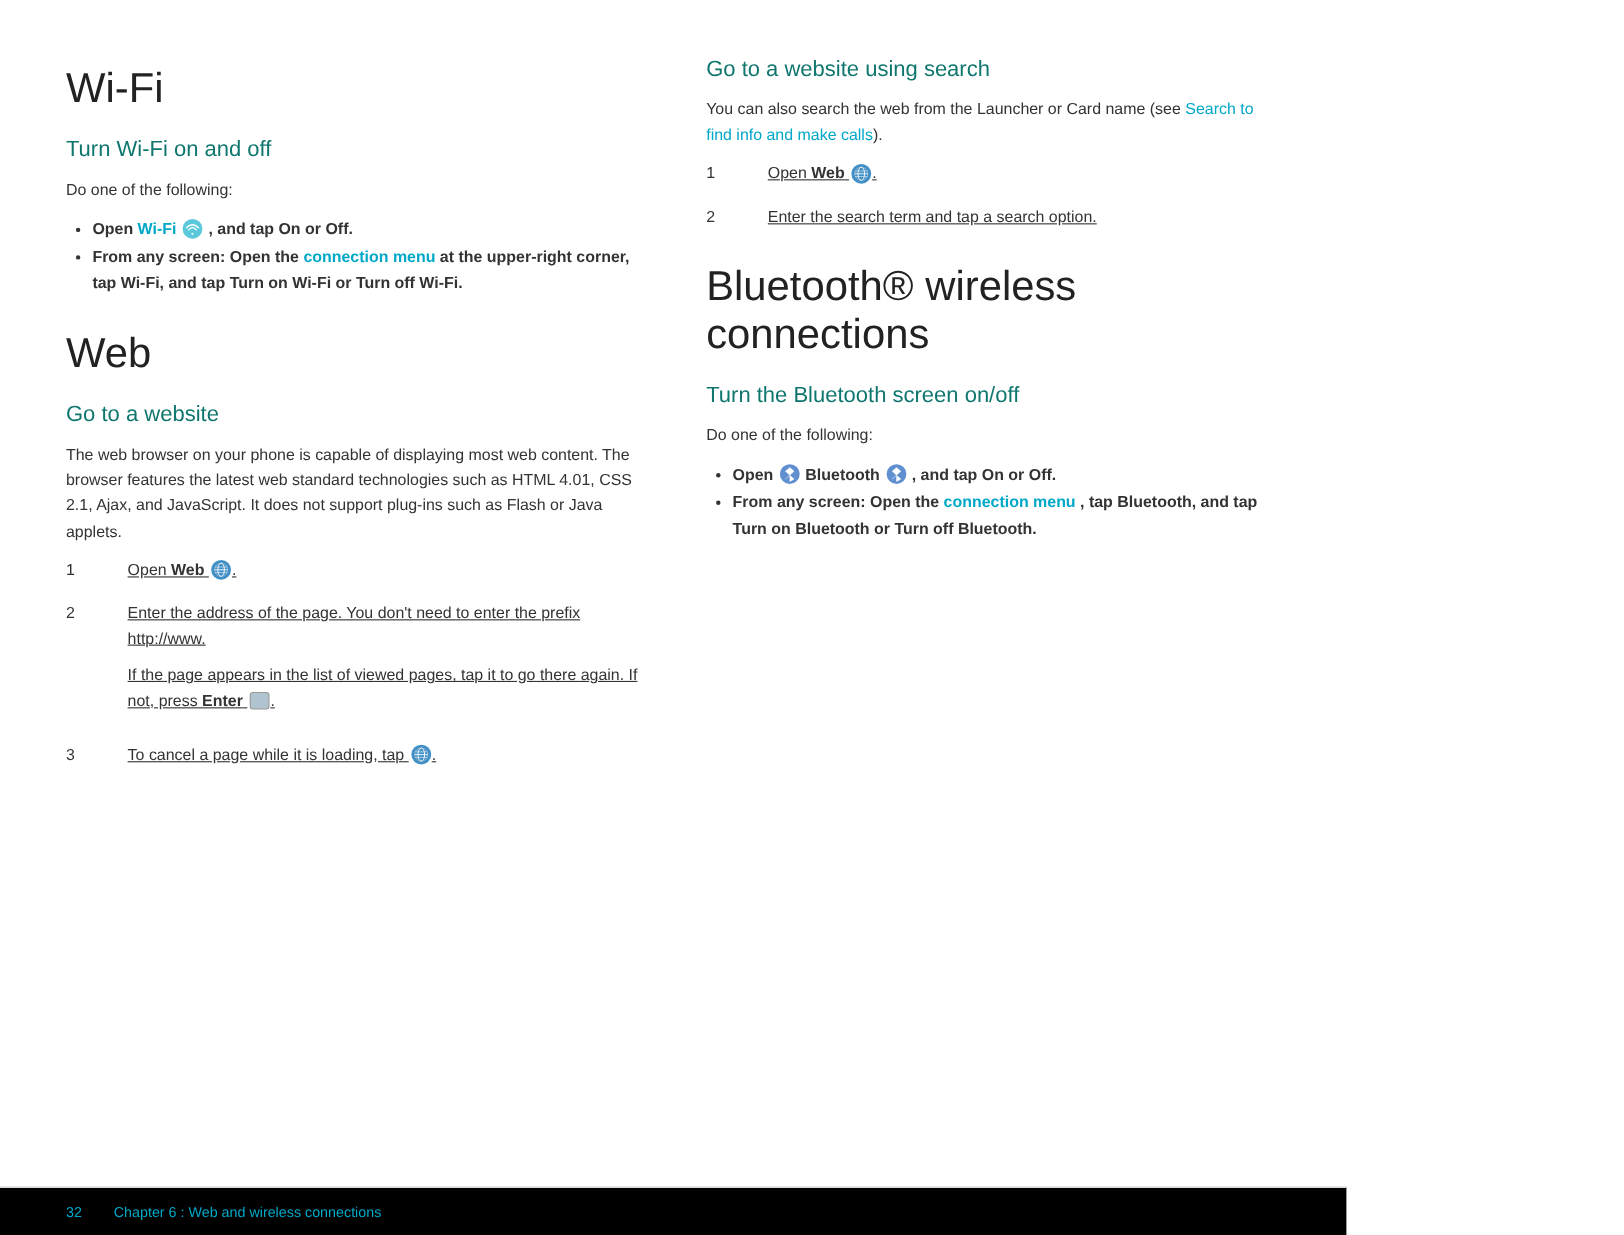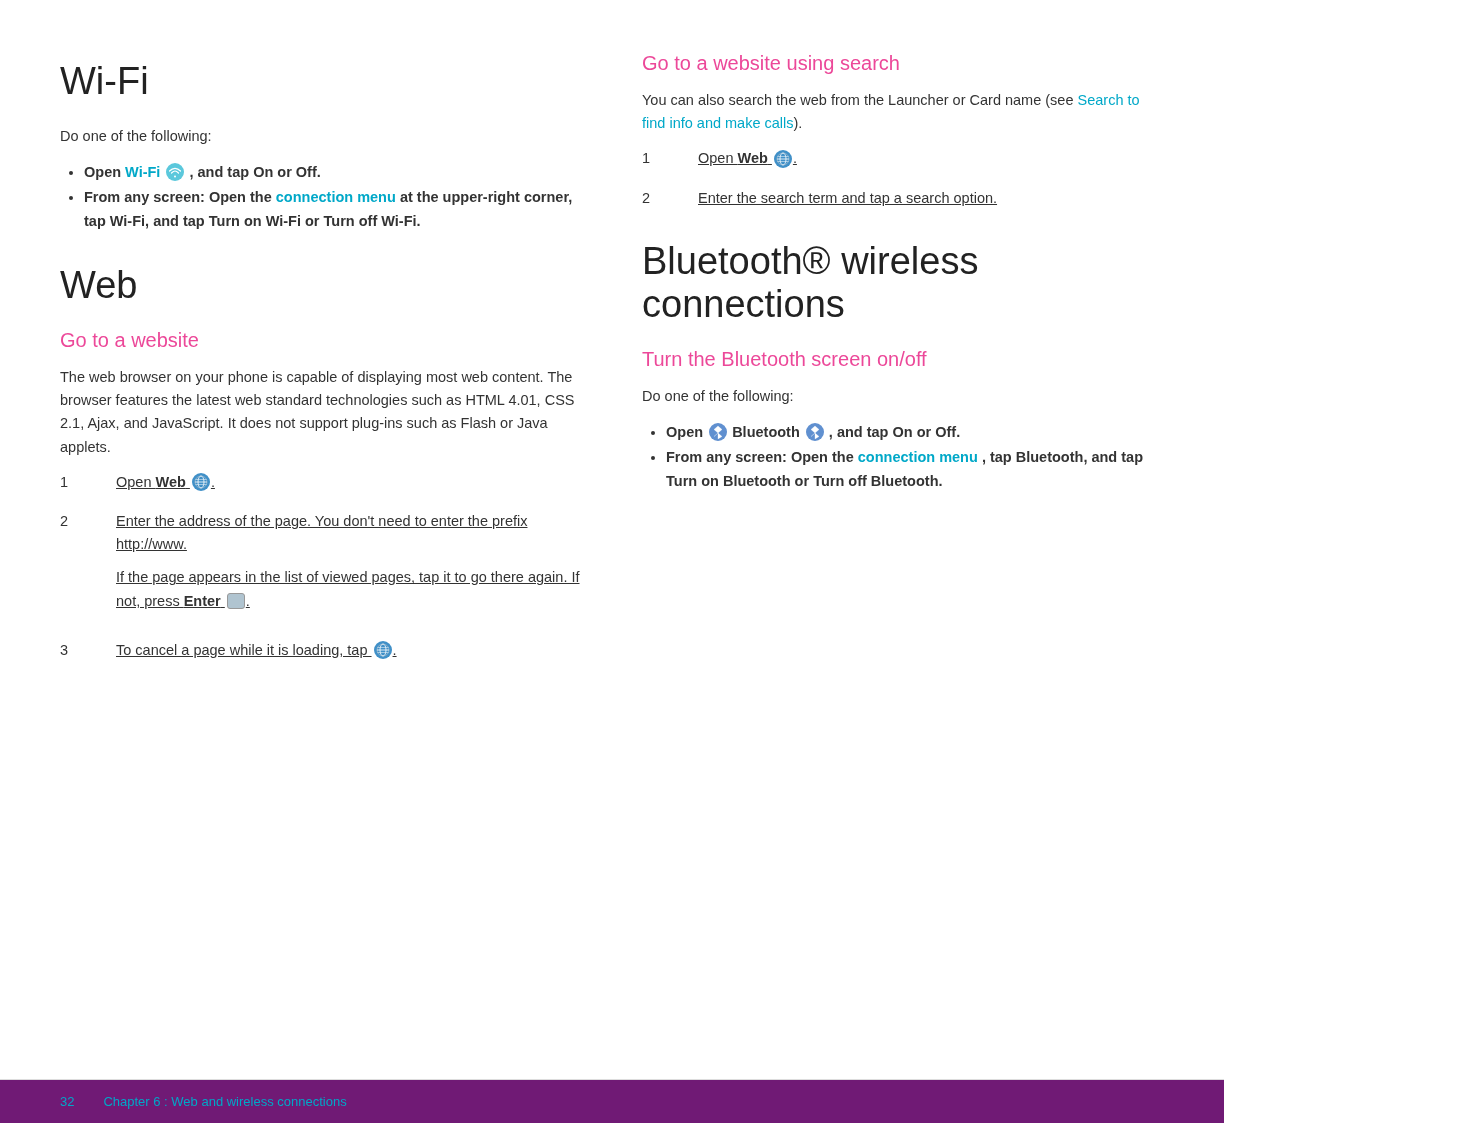--- a/index.html
+++ b/index.html
@@ -35,21 +35,21 @@
     .section-title-large {
       font-size: 38px;
       font-weight: 300;
       color: #222;
       margin-bottom: 20px;
       margin-top: 10px;
     }
     .section-title-medium {
       font-size: 20px;
       font-weight: 400;
-      color: #ec4899;
+      color: #0f766e;
       margin-bottom: 14px;
       margin-top: 10px;
     }
     p {
       font-size: 14.5px;
       line-height: 1.6;
       margin-bottom: 12px;
       color: #333;
     }
     .link {
@@ -96,21 +96,21 @@
     .sub-divider-section {
       margin-top: 22px;
       margin-bottom: 10px;
     }
     .footer {
       height: 44px;
       display: flex;
       align-items: center;
       padding: 0 60px;
       border-top: 1px solid #ddd;
-      background: #701a75;
+      background: #000000;
     }
     .footer-text {
       font-size: 13px;
       color: #00a8c8;
     }
     .icon-inline {
       display: inline-block;
       width: 18px;
       height: 18px;
       border-radius: 50%;
@@ -155,20 +155,21 @@
 <div class="page-container">
   <div class="columns">
 
     <div class="left-col">
 
       <div class="divider-section">
         <h1 class="section-title-large">Wi-Fi</h1>
       </div>
 
       <div class="sub-divider-section">
+        <h2 class="section-title-medium">Turn Wi-Fi on and off</h2>
         <p>Do one of the following:</p>
 
         <ul>
           <li>
             <span>Open </span><span class="open-link">Wi-Fi</span>
             <span class="icon-inline icon-wifi">
               <svg width="12" height="12" viewBox="0 0 12 12">
                   <path d="M6 9.5a1 1 0 1 0 0 2 1 1 0 0 0 0-2z" fill="white"></path>
                   <path d="M2.5 7C3.8 5.7 5.3 5 6 5s2.2.7 3.5 2" stroke="white" stroke-width="1.2" fill="none" stroke-linecap="round"></path>
                   <path d="M0.5 5C2.2 3.2 4 2.3 6 2.3s3.8.9 5.5 2.7" stroke="white" stroke-width="1.2" fill="none" stroke-linecap="round"></path>

